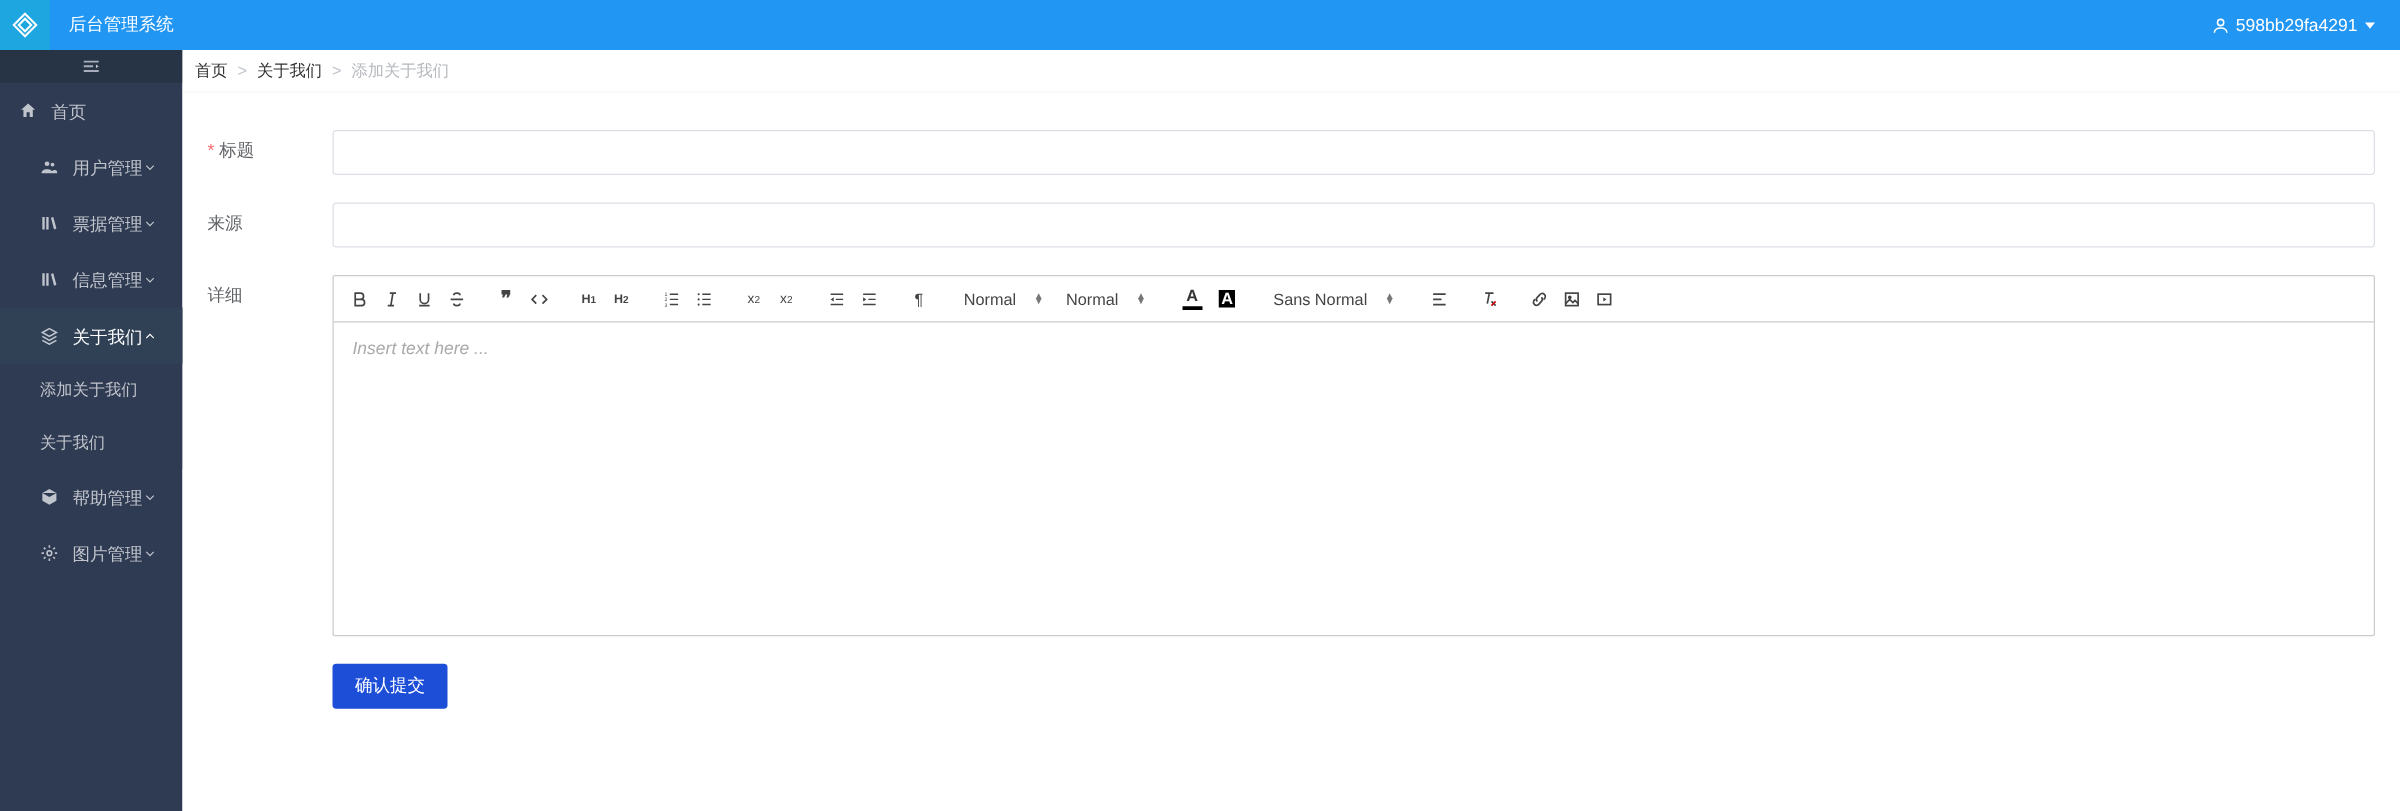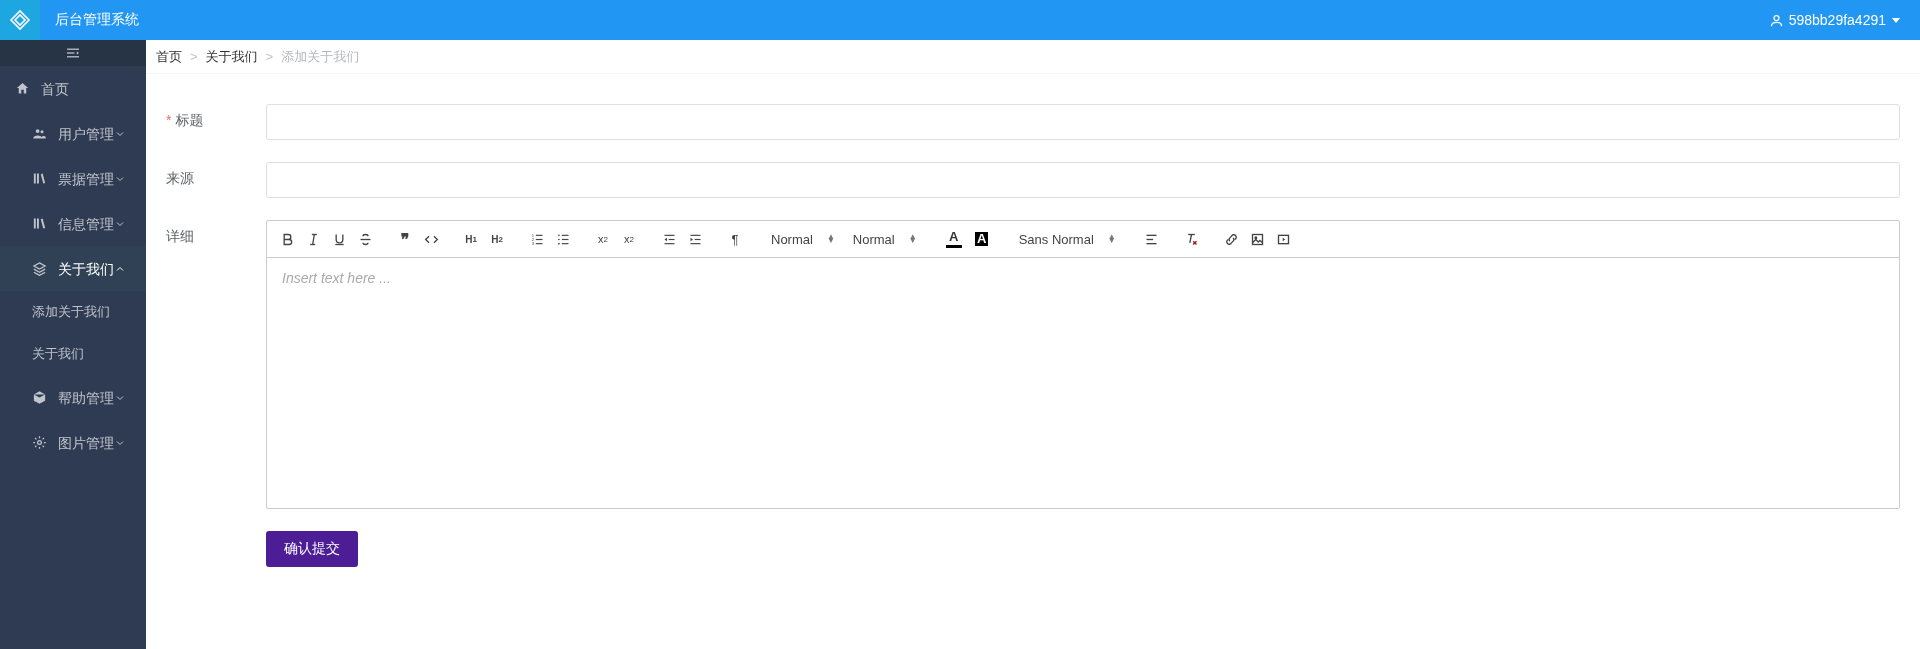--- a/index.html
+++ b/index.html
@@ -49,21 +49,21 @@
   .ql-btn { width:24px; height:24px; display:inline-flex; align-items:center; justify-content:center; cursor:pointer; border-radius:2px; color:#444; }
   .ql-sep { width:12px; }
   .ql-picker { display:inline-flex; align-items:center; height:24px; padding:0 4px; margin:0 4px; cursor:pointer; color:#444; font-size:13px; }
   .ql-picker .arrows { margin-left:14px; display:flex; flex-direction:column; line-height:4px; font-size:8px; color:#777;}
   .ql-color-swatch { width:16px; height:3px; margin-top:1px; }
   .ql-color-btn { width:26px; display:inline-flex; flex-direction:column; align-items:center; cursor:pointer; }
   .ql-editor { min-height:250px; padding:12px 15px; font-size:14px; color:#333; }
   .ql-editor[contenteditable]:empty:before { content:attr(data-placeholder); color:#aaa; font-style:italic; }
 
   .submit-row { margin-top:18px; padding-left:100px; }
-  .btn-primary { background:#4c1d95; color:#fff; border:none; border-radius:3px; padding:9px 18px; font-size:14px; cursor:pointer; }
+  .btn-primary { background:#1d4ed8; color:#fff; border:none; border-radius:3px; padding:9px 18px; font-size:14px; cursor:pointer; }
 
   svg { display:block; }
   .ico { width:15px; height:15px; }
 </style>
 </head>
 <body>
 
 <div class="topbar">
   <div class="topbar-left">
     <div class="logo">

